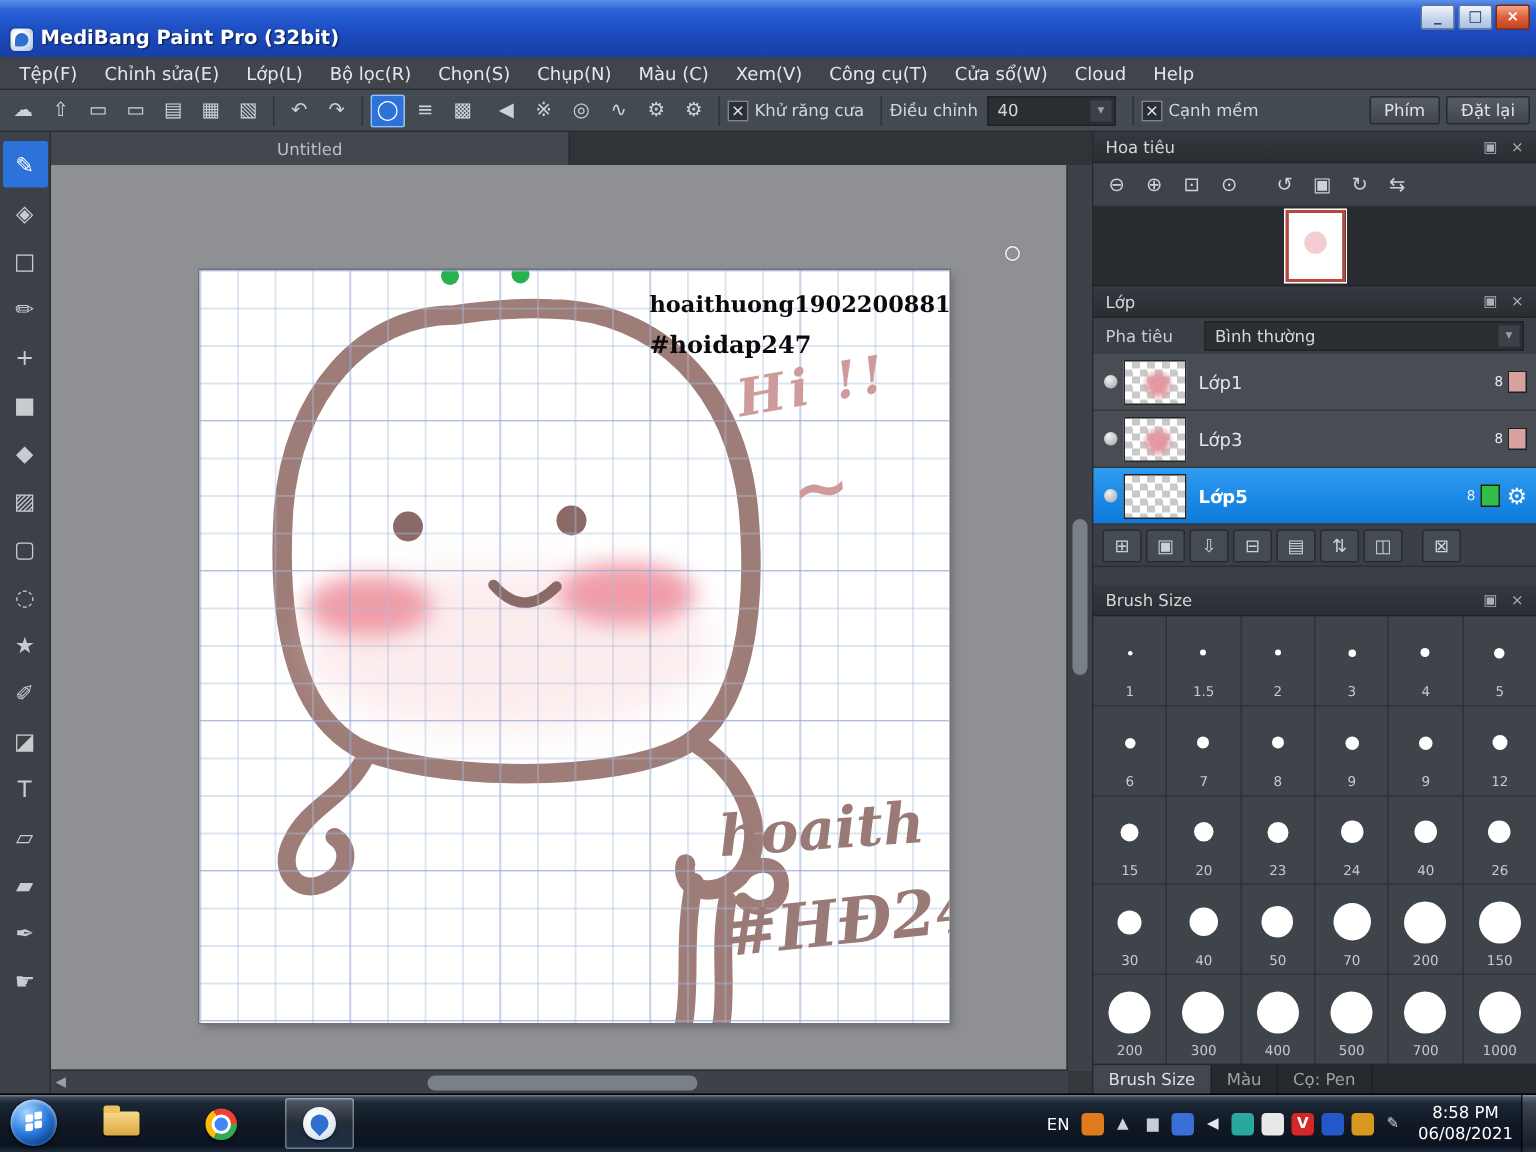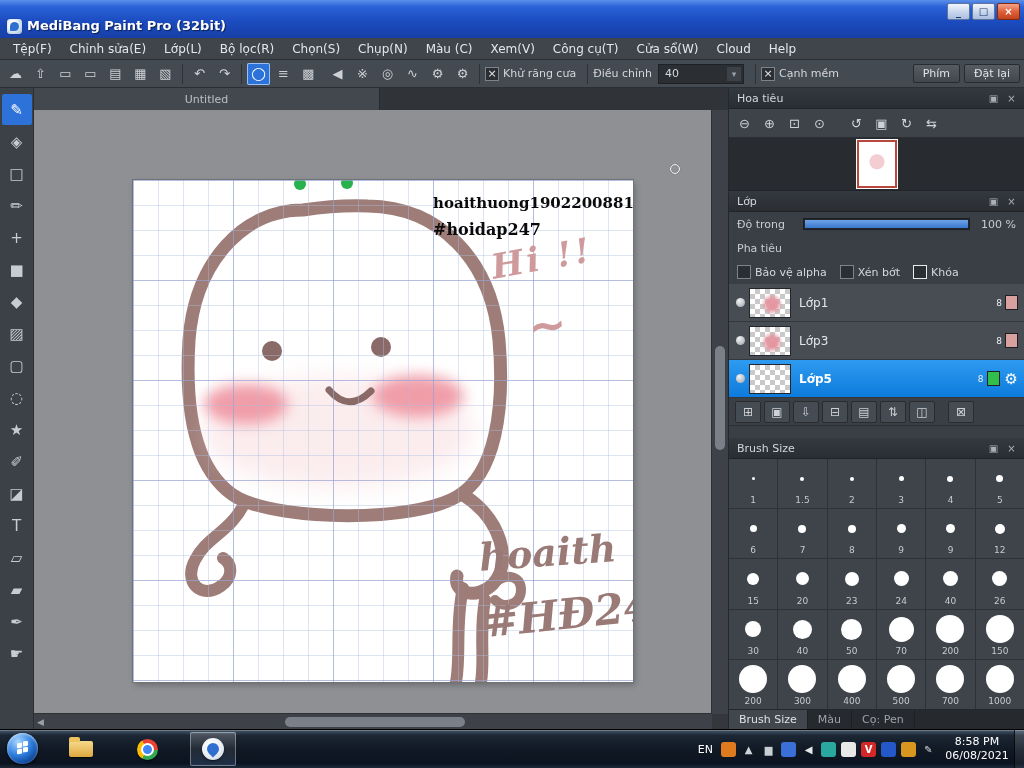--- a/index.html
+++ b/index.html
@@ -354,41 +354,24 @@
     </div>
 
     <div class="phead">
       <span>Lớp</span>
       <span class="phicons">
           <span class="phico">▣</span>
           <span class="phico">×</span>
         </span>
     </div>
     <div class="prow">
-      <span class="plabel">Độ trong</span>
-      <div class="slider">
-        <div class="fill"></div>
-      </div>
-      <span class="pvalue">100 %</span>
-    </div>
-    <div class="prow">
       <span class="plabel">Pha tiêu</span>
-    </div>
-    <div class="checks">
-      <span class="citem">
-        <span class="cbx"></span>
-        <span class="tlabel">Bảo vệ alpha</span>
-      </span>
-      <span class="citem">
-        <span class="cbx"></span>
-        <span class="tlabel">Xén bớt</span>
-      </span>
-      <span class="citem">
-        <span class="cbx bright"></span>
-        <span class="tlabel">Khóa</span>
+      <span class="combo">
+        <span>Bình thường</span>
+        <span class="caret"></span>
       </span>
     </div>
     <div id="layer-list">
         <div class="lrow">
           <span class="vdot"></span>
           <div class="lthumb pink"></div>
           <span class="lname">Lớp1</span>
           <span class="lbadge">8</span>
           <span class="lswatch" style="background: rgb(217, 160, 160);"></span>
         </div>

